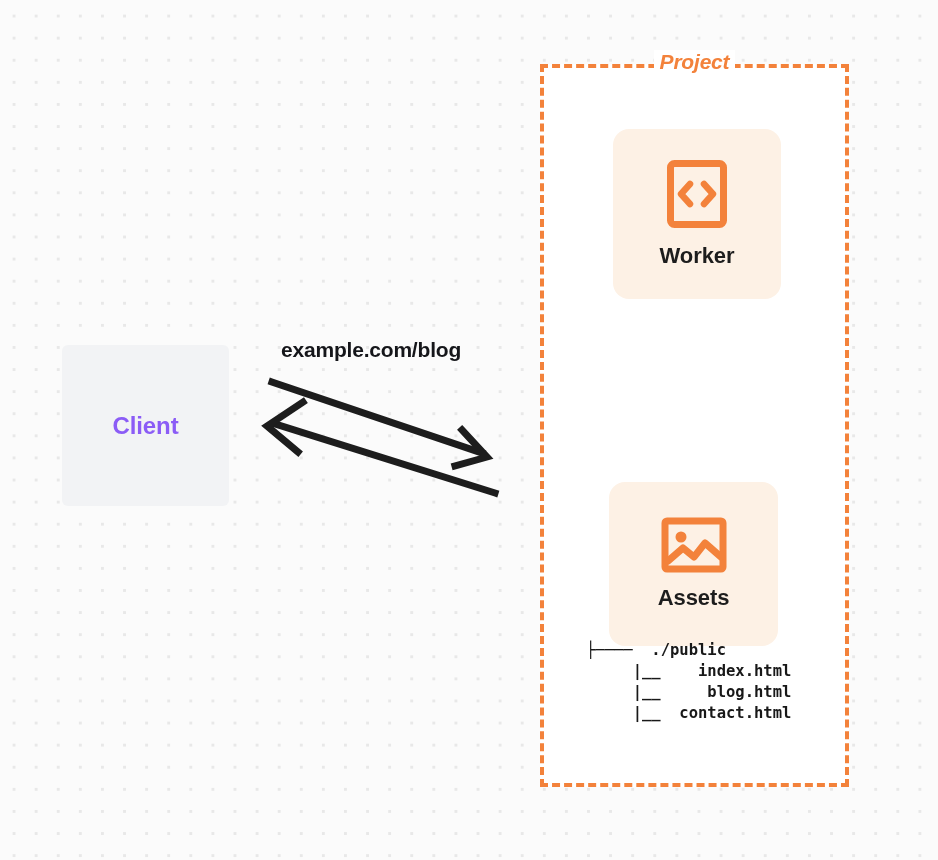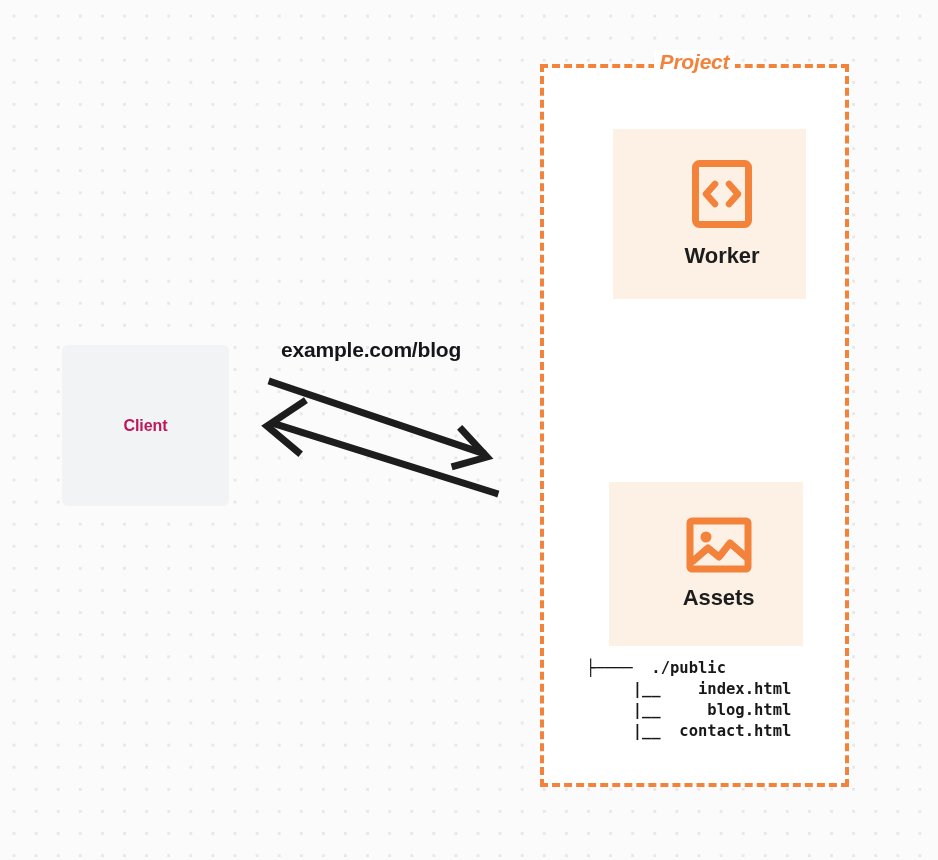--- a/index.html
+++ b/index.html
@@ -31,23 +31,23 @@
     top: 345px;
     width: 167px;
     height: 161px;
     background: #f2f3f5;
     border-radius: 6px;
     display: flex;
     align-items: center;
     justify-content: center;
   }
   #client-node .node-title {
-    font-size: 16px;
-    font-weight: bold;
-    color: #be185d;
+    font-size: 24px;
+    font-weight: bold;
+    color: #8b5cf6;
     letter-spacing: -0.1px;
   }
 
   
   #edge-layer {
     position: absolute;
     left: 0;
     top: 0;
     width: 938px;
     height: 860px;
@@ -89,26 +89,25 @@
   #project-label .label-inner {
     background: #ffffff;
     padding: 0 6px;
     font-style: italic;
   }
 
   
   .card {
     position: absolute;
     background: #fdf1e5;
-    border-radius: 0;
+    border-radius: 16px;
     display: flex;
     flex-direction: column;
     align-items: center;
     justify-content: center;
-    padding-left: 25px;
   }
   #worker-card {
     left: 613px;
     top: 129px;
     width: 168px;
     height: 170px;
   }
   #assets-card {
     left: 609px;
     top: 482px;
@@ -125,21 +124,21 @@
     font-size: 22px;
     font-weight: bold;
     color: #1d1d1d;
     letter-spacing: -0.1px;
   }
 
   
   #assets-tree {
     position: absolute;
     left: 586px;
-    top: 658px;
+    top: 640px;
     font-family: "DejaVu Sans Mono", "Liberation Mono", monospace;
     font-size: 15.5px;
     font-weight: bold;
     line-height: 21px;
     color: #181818;
     white-space: pre;
     letter-spacing: 0px;
   }
 </style>
 </head>

